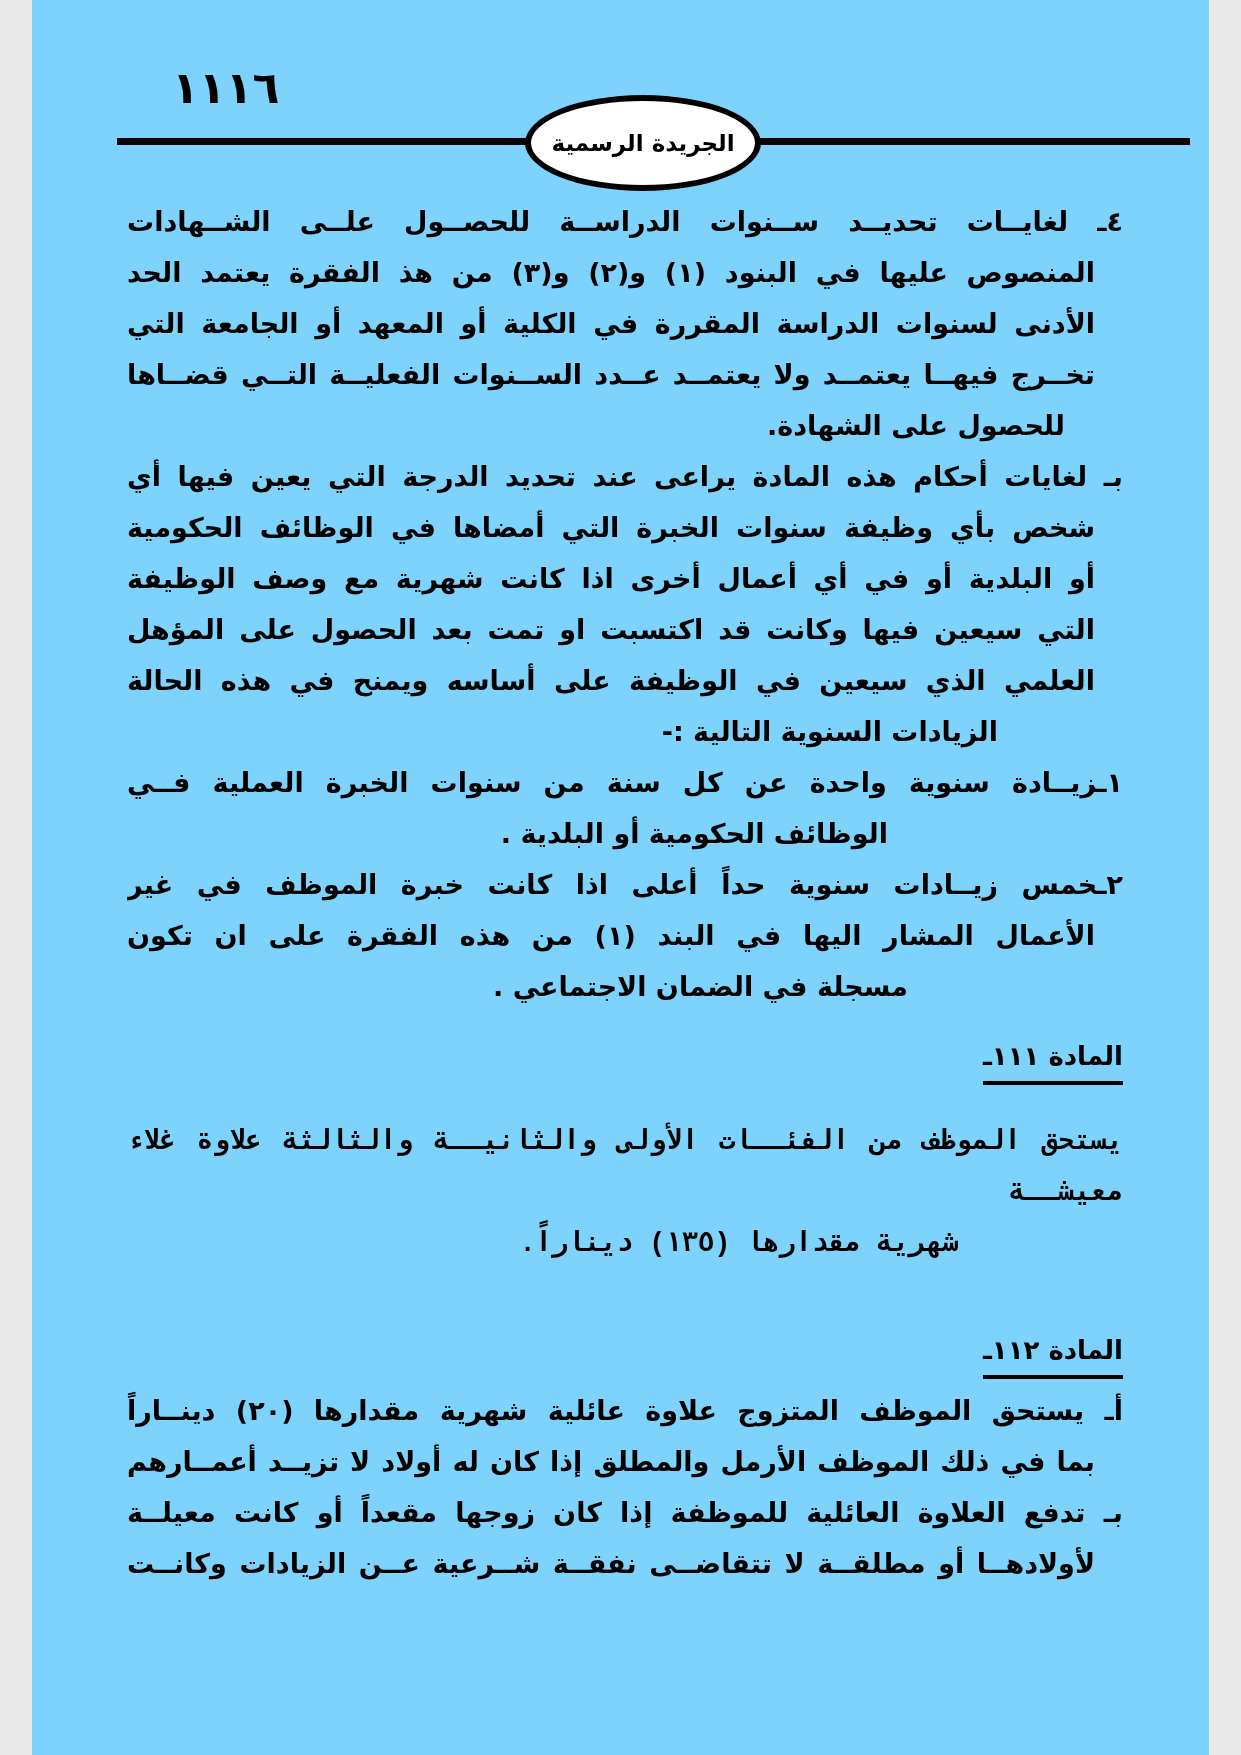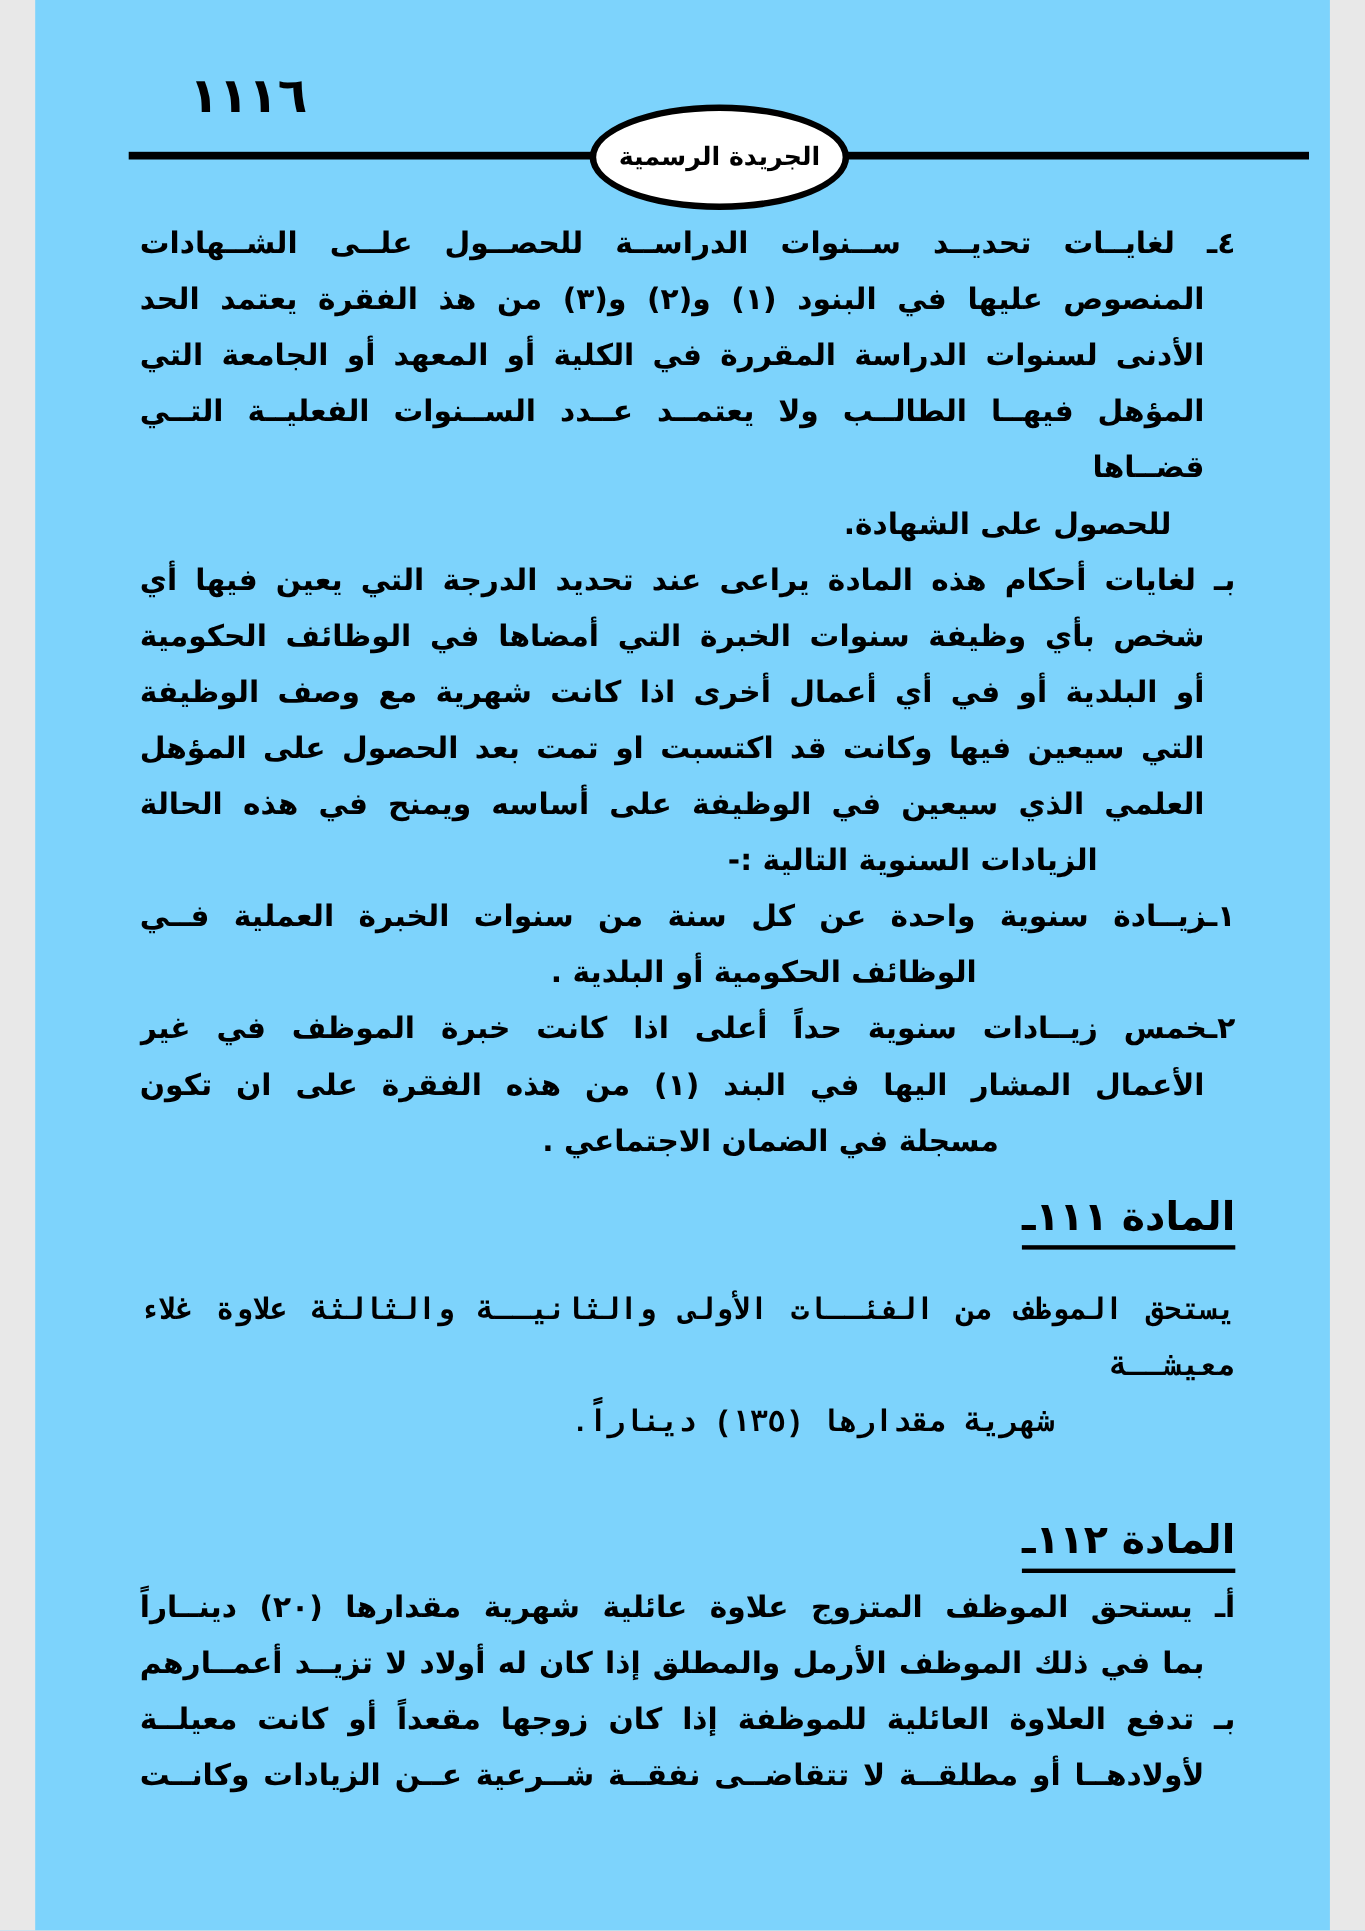--- a/index.html
+++ b/index.html
@@ -17,42 +17,42 @@
   .header{position:relative;height:196px;}
   .page-number{
     position:absolute;top:62px;left:140px;
     font-size:44px;letter-spacing:9px;direction:rtl;
   }
   .rule{
     position:absolute;top:138px;left:85px;width:1073px;height:7px;
     background:#000;
   }
   .gazette-ellipse{
-    position:absolute;top:95px;left:504px;width:236px;height:96px;
+    position:absolute;top:95px;left:493px;width:236px;height:96px;
     box-sizing:border-box;
     border:6px solid #000;border-radius:50%;
     background:#fff;z-index:2;
     display:flex;align-items:center;justify-content:center;
     font-size:23px;direction:rtl;
   }
   
   .doc{
     direction:rtl;
     padding:0 86px 0 95px;
     font-size:27px;
     line-height:51px;
   }
   .ln{
     text-align:justify;
     text-align-last:justify;
     overflow:hidden;
   }
   .ln.ind{padding-right:28px;}
   .ln.end{text-align:right;text-align-last:right;}
-  .article-heading{margin:0;font-size:36px;line-height:44px;}
+  .article-heading{margin:0;font-size:26px;line-height:44px;}
   .article-heading .hd{
     display:inline-block;
     border-bottom:4px solid #000;
     padding-bottom:3px;
   }
   .h111{margin-top:22px;}
   .p111{margin-top:32px;font-family:Liberation Mono, monospace;}
   .h112{margin-top:58px;}
   .a112{margin-top:6px;}
 </style>
@@ -68,21 +68,21 @@
       <span>الجريدة الرسمية</span>
     </div>
   </div>
 
   <div class="doc">
 
     <div>
       <div class="ln">٤ـ لغايــات تحديــد ســنوات الدراســة للحصــول علــى الشــهادات</div>
       <div class="ln ind">المنصوص عليها في البنود (١) و(٢) و(٣) من هذ الفقرة يعتمد الحد</div>
       <div class="ln ind">الأدنى لسنوات الدراسة المقررة في الكلية أو المعهد أو الجامعة التي</div>
-      <div class="ln ind">المؤهل فيهــا الطالــب ولا يعتمــد عــدد الســنوات الفعليــة التــي قضــاها</div>
+      <div class="ln ind">تخــرج فيهــا يعتمــد ولا يعتمــد عــدد الســنوات الفعليــة التــي قضــاها</div>
       <div class="ln end" style="padding-right:58px">للحصول على الشهادة.</div>
     </div>
 
     <div>
       <div class="ln">بـ لغايات أحكام هذه المادة يراعى عند تحديد الدرجة التي يعين فيها أي</div>
       <div class="ln ind">شخص بأي وظيفة سنوات الخبرة التي أمضاها في الوظائف الحكومية</div>
       <div class="ln ind">أو البلدية أو في أي أعمال أخرى اذا كانت شهرية مع وصف الوظيفة</div>
       <div class="ln ind">التي سيعين فيها وكانت قد اكتسبت او تمت بعد الحصول على المؤهل</div>
       <div class="ln ind">العلمي الذي سيعين في الوظيفة على أساسه ويمنح في هذه الحالة</div>
       <div class="ln end" style="padding-right:125px">الزيادات السنوية التالية :-</div>

